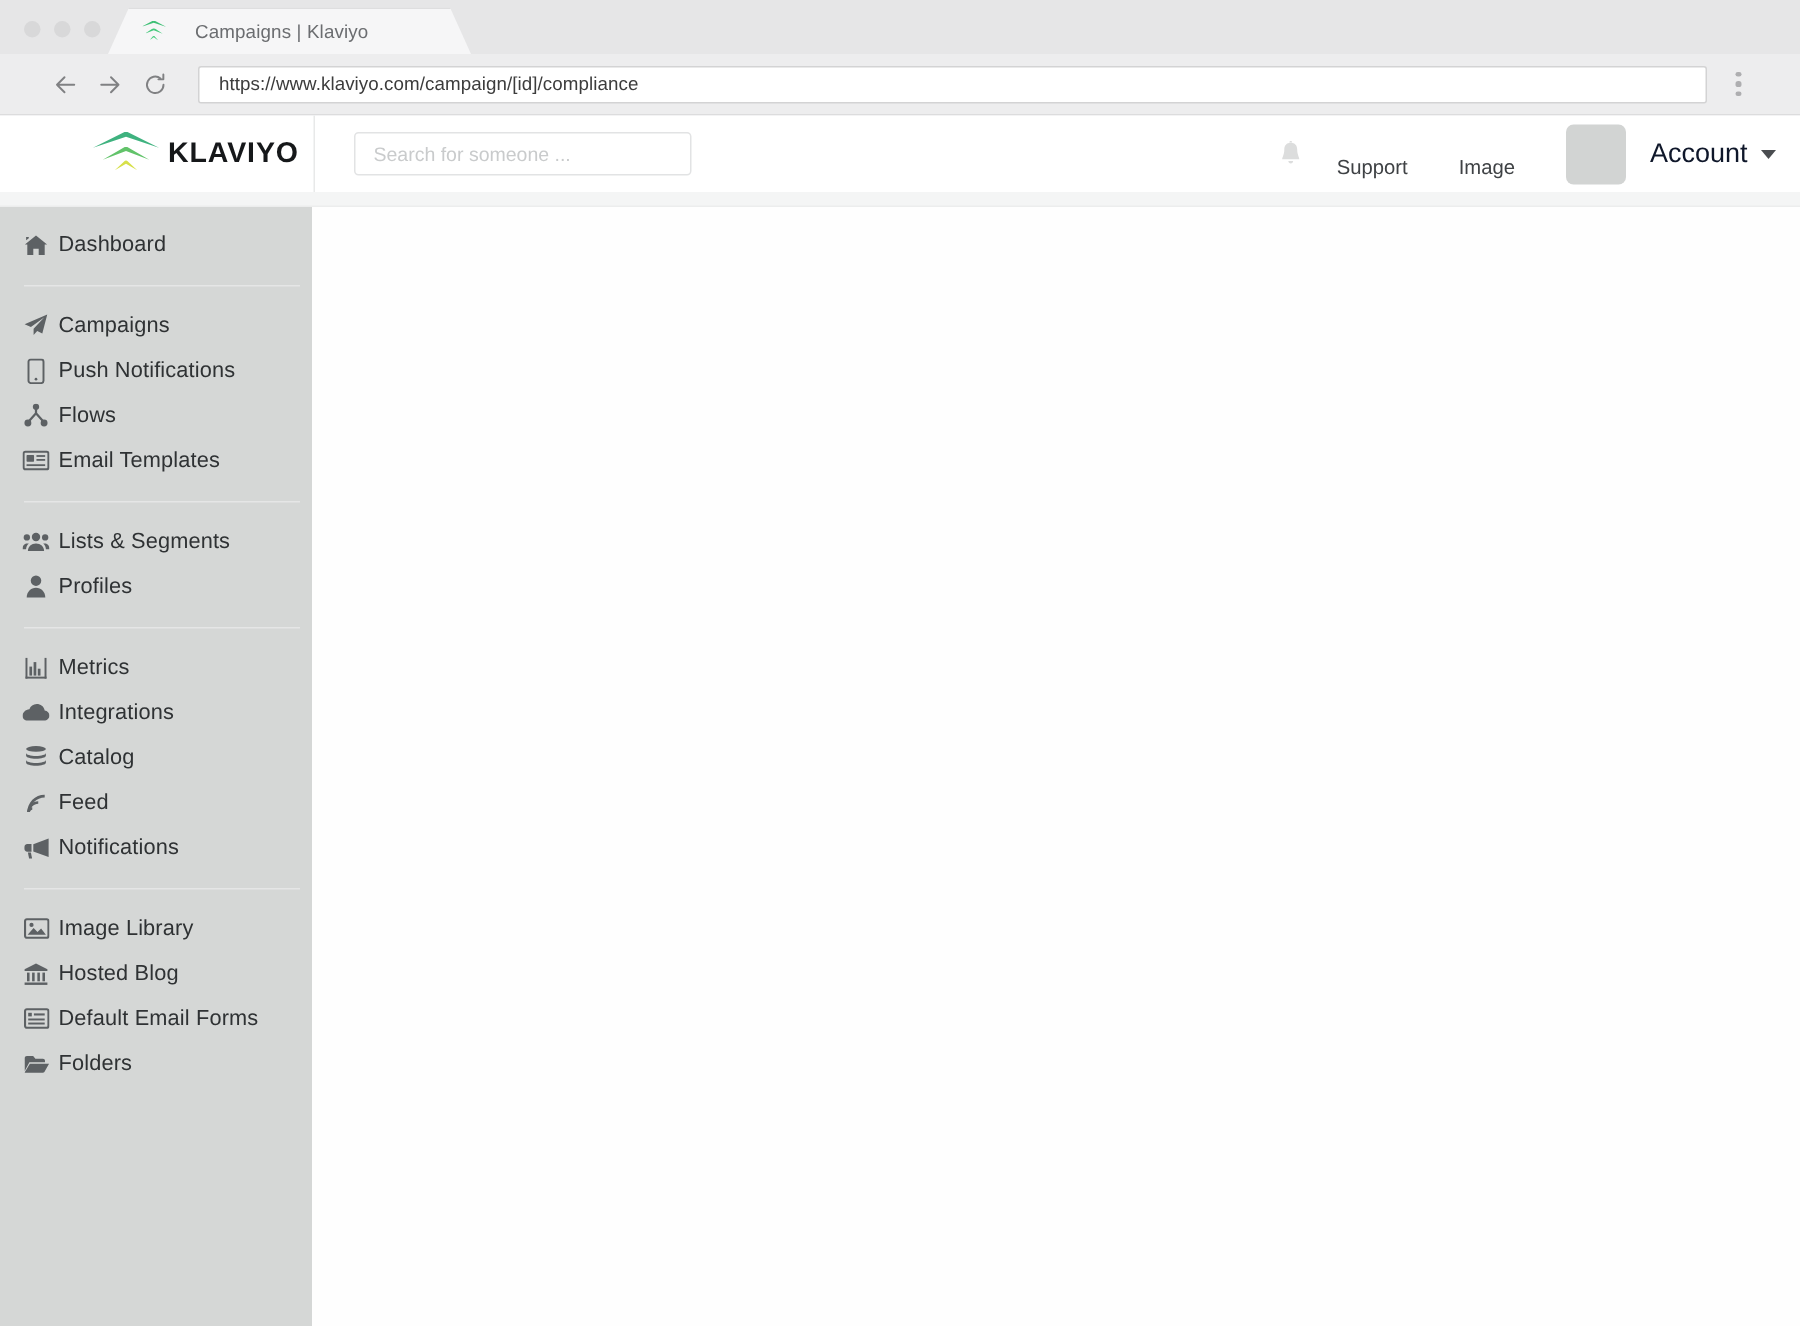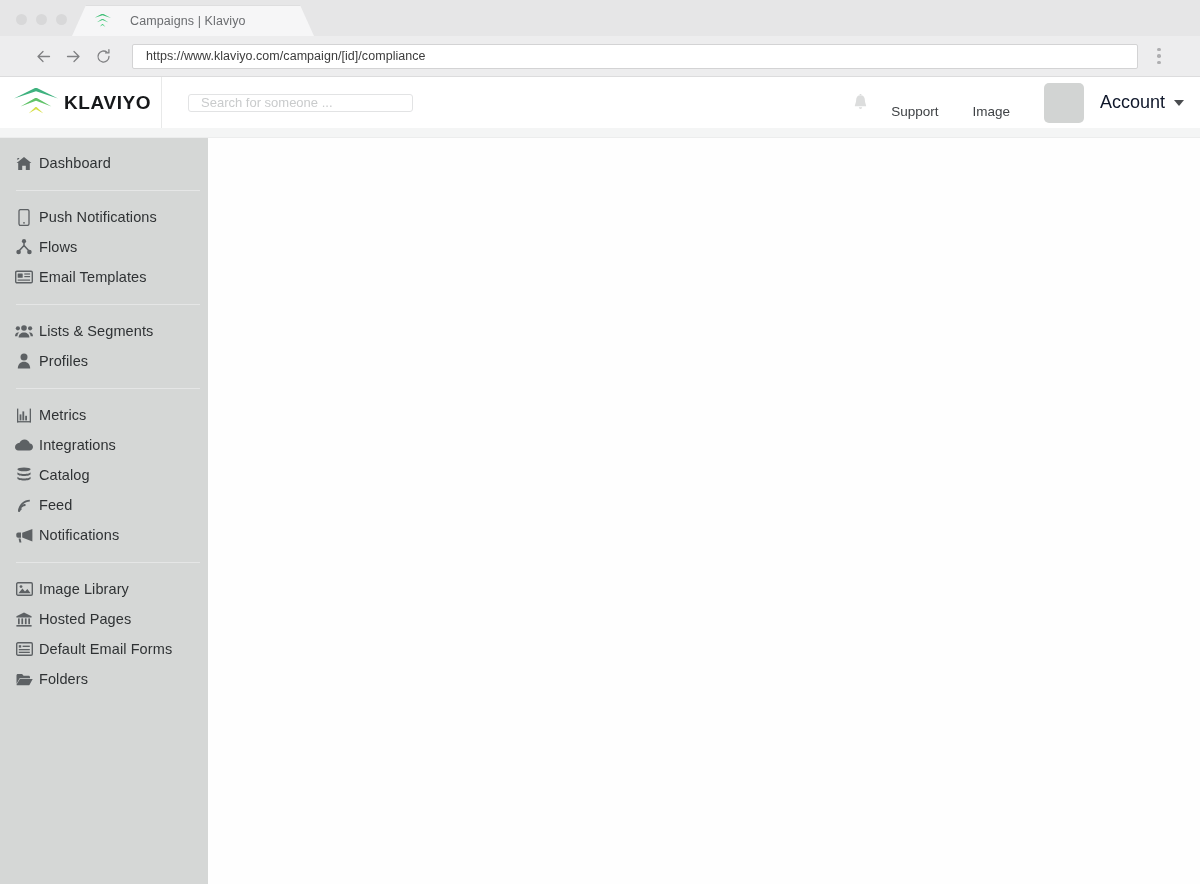--- a/index.html
+++ b/index.html
@@ -82,36 +82,36 @@
   }
   #kebab-menu i { width: 3.5px; height: 3.5px; border-radius: 50%; background: #aeaeb0; display:block; }
 
   
   #app-header {
     height: 51px; width: 1200px; background: #ffffff;
     display: flex; align-items: center; position: relative;
   }
   #logo-block {
     width: 162px; height: 51px; display: flex; align-items: center;
-    padding-left: 14px; border-right: 1px solid #e8e9e9;
+    padding-left: 14px; border-right: 1px solid #e8e9e9; margin-left: 48px;
   }
   #logo-mark { width: 44px; height: 30px; position: relative; flex: none; }
   #logo-mark .arc { position: absolute; left: 50%; transform: translateX(-50%); }
   #logo-mark .l1 { width: 44px; height: 11px; top: 0; background: #3fb27f;
     clip-path: polygon(0 100%, 50% 0, 100% 100%, 50% 34%); }
   #logo-mark .l2 { width: 31px; height: 9px; top: 10px; background: #62c36a;
     clip-path: polygon(0 100%, 50% 0, 100% 100%, 50% 36%); }
   #logo-mark .l3 { width: 15px; height: 7px; top: 19px; background: #d7e04a;
     clip-path: polygon(0 100%, 50% 0, 100% 100%, 50% 38%); }
   #logo-word {
     font-size: 19px; font-weight: 700; color: #16181a;
     letter-spacing: .6px; margin-left: 6px;
   }
   #header-search {
-    margin-left: 26px; width: 225px; height: 18px;
+    margin-left: 26px; width: 225px; height: 29px;
     border: 1px solid #e2e3e4; border-radius: 3px;
     background: #fff; display: flex; align-items: center; padding: 0 12px;
   }
   #header-search input {
     border: none; outline: none; width: 100%; background: transparent;
     font-family: inherit; font-size: 13px; color: #4a4a4a;
   }
   #header-search input::placeholder { color: #c9cbcc; }
   #header-right {
     position: absolute; right: 16px; top: 0; height: 51px;
@@ -268,20 +268,29 @@
         </span>
         <span class="nav-label">Dashboard</span>
       </div>
     </div>
 
     <div class="nav-divider"></div>
 
     <div class="nav-group">
       <div class="nav-item">
         <span class="nav-icon">
+          <svg width="16" height="16" viewBox="0 0 16 16">
+              <path d="M15.5 0.6 L0.4 7.2 L4.6 9
+            L13.4 2.6 L6.4 10.1 L6.4 14.4 L8.8 11.6 L12.2 13.4 Z"></path>
+            </svg>
+        </span>
+        <span class="nav-label">Campaigns</span>
+      </div>
+      <div class="nav-item">
+        <span class="nav-icon">
           <svg width="12" height="17" viewBox="0 0 12 17">
               <rect x="1" y="0.6" width="10" height="15.8" rx="1.6" fill="none" stroke="#5d6164" stroke-width="1.3"></rect>
             <circle cx="6" cy="13.8" r="0.9"></circle>
             </svg>
         </span>
         <span class="nav-label">Push Notifications</span>
       </div>
       <div class="nav-item">
         <span class="nav-icon">
           <svg width="16" height="16" viewBox="0 0 16 16">
@@ -412,21 +421,21 @@
         <span class="nav-icon">
           <svg width="16" height="15" viewBox="0 0 16 15">
             <path d="M8 0.4 L0.4 4.2 L0.4 5.4 L15.6 5.4 L15.6 4.2 Z"></path>
             <rect x="2" y="6.4" width="1.7" height="5.8"></rect>
             <rect x="5.4" y="6.4" width="1.7" height="5.8"></rect>
             <rect x="8.9" y="6.4" width="1.7" height="5.8"></rect>
             <rect x="12.3" y="6.4" width="1.7" height="5.8"></rect>
             <rect x="0.4" y="13" width="15.2" height="1.6"></rect>
             </svg>
         </span>
-        <span class="nav-label">Hosted Pages</span>
+        <span class="nav-label">Hosted Blog</span>
       </div>
       <div class="nav-item">
         <span class="nav-icon">
           <svg width="17" height="14" viewBox="0 0 17 14">
             <rect x="0.7" y="0.8" width="15.6" height="12.4" rx="1.2" fill="none" stroke="#5d6164" stroke-width="1.4"></rect>
             <rect x="2.8" y="3.2" width="2.4" height="2.4"></rect>
             <rect x="6.6" y="3.6" width="7.2" height="1.4"></rect>
             <rect x="2.8" y="7" width="11" height="1.3"></rect>
             <rect x="2.8" y="9.7" width="11" height="1.3"></rect>
             </svg>

